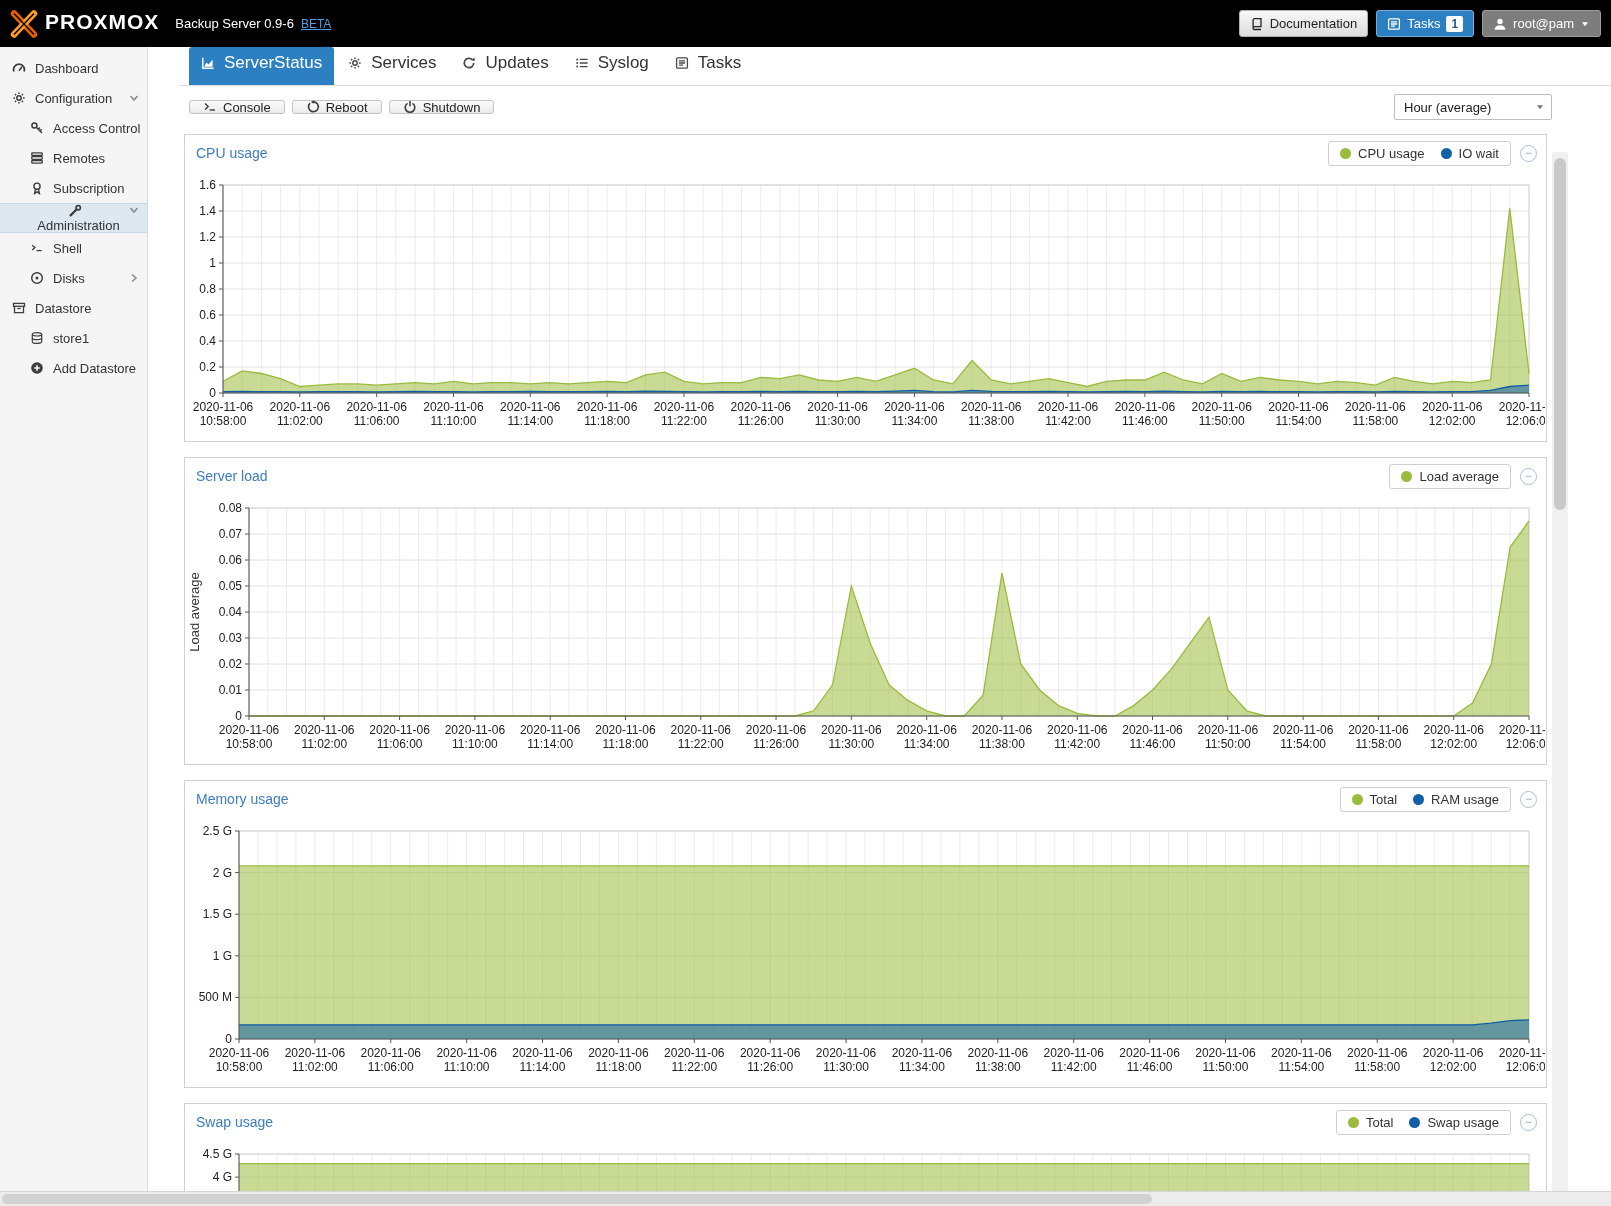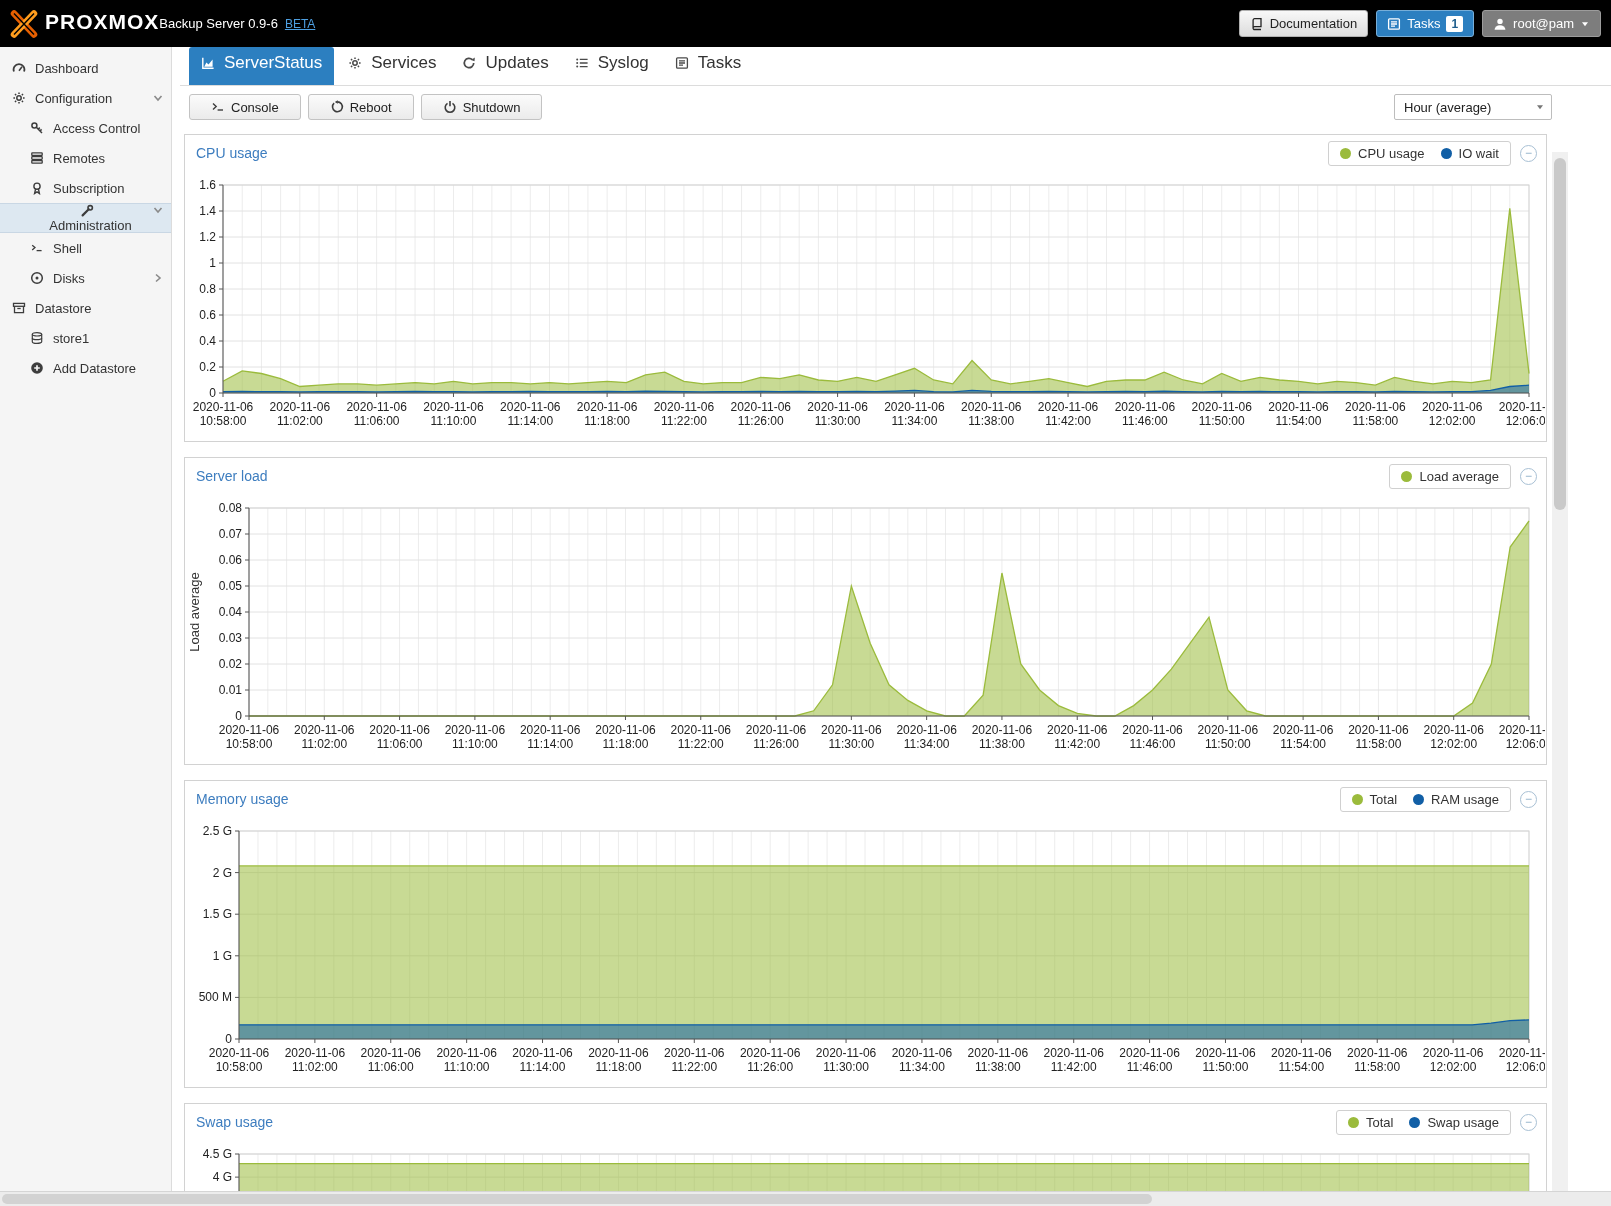--- a/index.html
+++ b/index.html
@@ -8,50 +8,50 @@
     position:relative; width:1611px; height:1206px; overflow:hidden;
     font-family:"Liberation Sans", sans-serif; background:#fff; color:#222;
   }
   
   .header {
     position:absolute; top:0; left:0; right:0; height:47px; background:#000;
     display:flex; align-items:center; padding:0 10px;
   }
   .logo { display:flex; align-items:flex-start; gap:7px; }
   .brand-text { color:#fff; font-weight:bold; font-size:21px; letter-spacing:1px; }
-  .product { color:#fff; font-size:13px; }
+  .product { color:#fff; font-size:13px; margin-left:16px; }
   .beta { color:#4e9fe0; font-size:12px; margin-left:7px; text-decoration:underline; cursor:pointer; }
   .header-right { margin-left:auto; display:flex; align-items:center; gap:8px; }
   .hbtn { height:27px; display:inline-flex; align-items:center; gap:6px; padding:0 10px;
           border-radius:3px; font-size:13px; cursor:pointer; }
   .hbtn.light { background:linear-gradient(#f8f8f8,#dcdcdc); border:1px solid #b0b0b0; color:#222; }
   .hbtn.blue  { background:#2c7fc0; border:1px solid #77aed8; color:#fff; }
   .hbtn.gray  { background:#7d7d7d; border:1px solid #9c9c9c; color:#fff;justify-content:space-between; }
   .badge { background:#fff; color:#1e5d8c; border-radius:2px; padding:0 5px; height:16px;
            line-height:16px; font-size:12px; font-weight:bold; }
   
-  .sidebar { position:absolute; top:47px; left:0; width:172px; bottom:15px;
+  .sidebar { position:absolute; top:47px; left:0; width:148px; bottom:15px;
              background:#f5f5f5; border-right:1px solid #dcdcdc; padding-top:6px; }
   .nav-item { height:30px; display:flex; align-items:center; font-size:13px; color:#333;
               cursor:pointer; padding-left:10px; position:relative; }
   .nav-item .ni-icon { width:17px; margin-right:8px; color:#3d3d3d; display:flex; justify-content:center; align-items:center; }
   .nav-item.lvl1 { padding-left:28px; }
   .nav-item.selected { background:#dde8f1; border-top:1px solid #c9d7e4; border-bottom:1px solid #c9d7e4;flex-direction:column; }
   .nav-arrow { position:absolute; right:7px; color:#8a8a8a; display:flex; }
   
   .content { position:absolute; left:180px; top:47px; right:0; bottom:15px; background:#fff; overflow:hidden; }
   .page-title { color:#3d7dbf; font-size:16px; padding:9px 0 8px 10px; }
   .tabbar { display:flex; gap:2px; padding:0 0 0 9px; border-bottom:1px solid #dcdcdc; }
   .tab { display:flex; align-items:center; gap:9px; padding:6px 12px 12px 12px; font-size:17px;
          color:#333; border-radius:3px 3px 0 0; cursor:pointer; }
   .tab .t-icon { color:#4a4a4a; display:flex; }
   .tab.active { background:#2c7fc0; color:#fff; }
   .tab.active .t-icon { color:#fff; }
   .btnbar { display:flex; align-items:center; padding:8px 59px 8px 9px; }
-  .tbtn { display:inline-flex; align-items:center; gap:6px; height:26px; padding:0 21px;
+  .tbtn { display:inline-flex; align-items:center; gap:6px; height:14px; padding:0 13px;
           background:linear-gradient(#fbfbfb,#ebebeb); border:1px solid #c3c3c3; border-radius:3px;
           font-size:13px; color:#222; margin-right:7px; cursor:pointer; }
   .tbtn .b-icon { color:#3d3d3d; display:flex; }
   .range-select { margin-left:auto; width:158px; height:26px; border:1px solid #bdbdbd; border-radius:2px;
                   background:#fff; display:flex; align-items:center; font-size:13px; color:#222;
                   padding-left:9px; cursor:pointer; }
   .range-caret { margin-left:auto; width:22px; display:flex; justify-content:center; color:#777; }
   
   .panels { padding:6px 0 0 4px; }
   .panel { width:1363px; border:1px solid #d2d2d2; background:#fff; margin-bottom:15px; }

